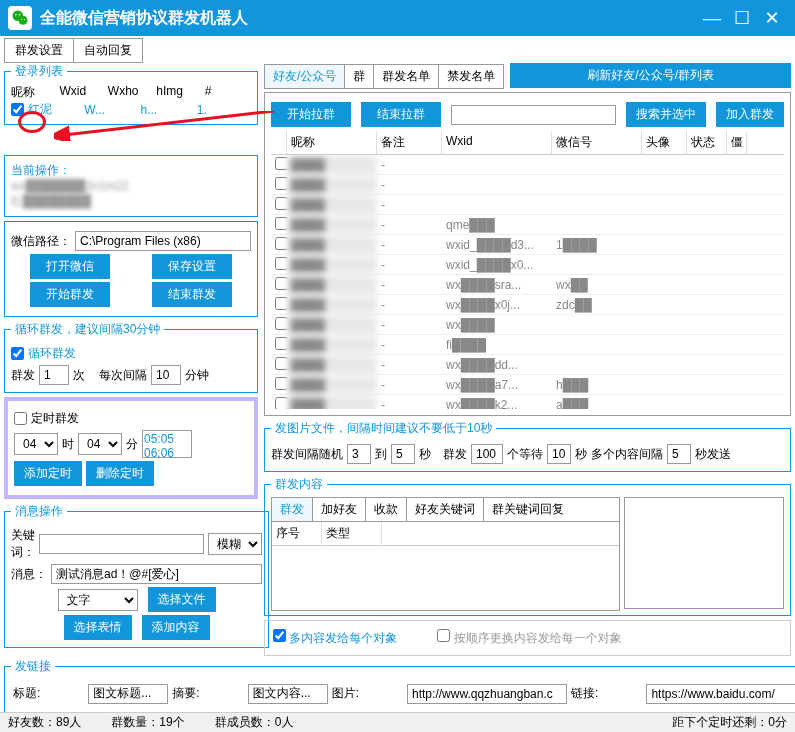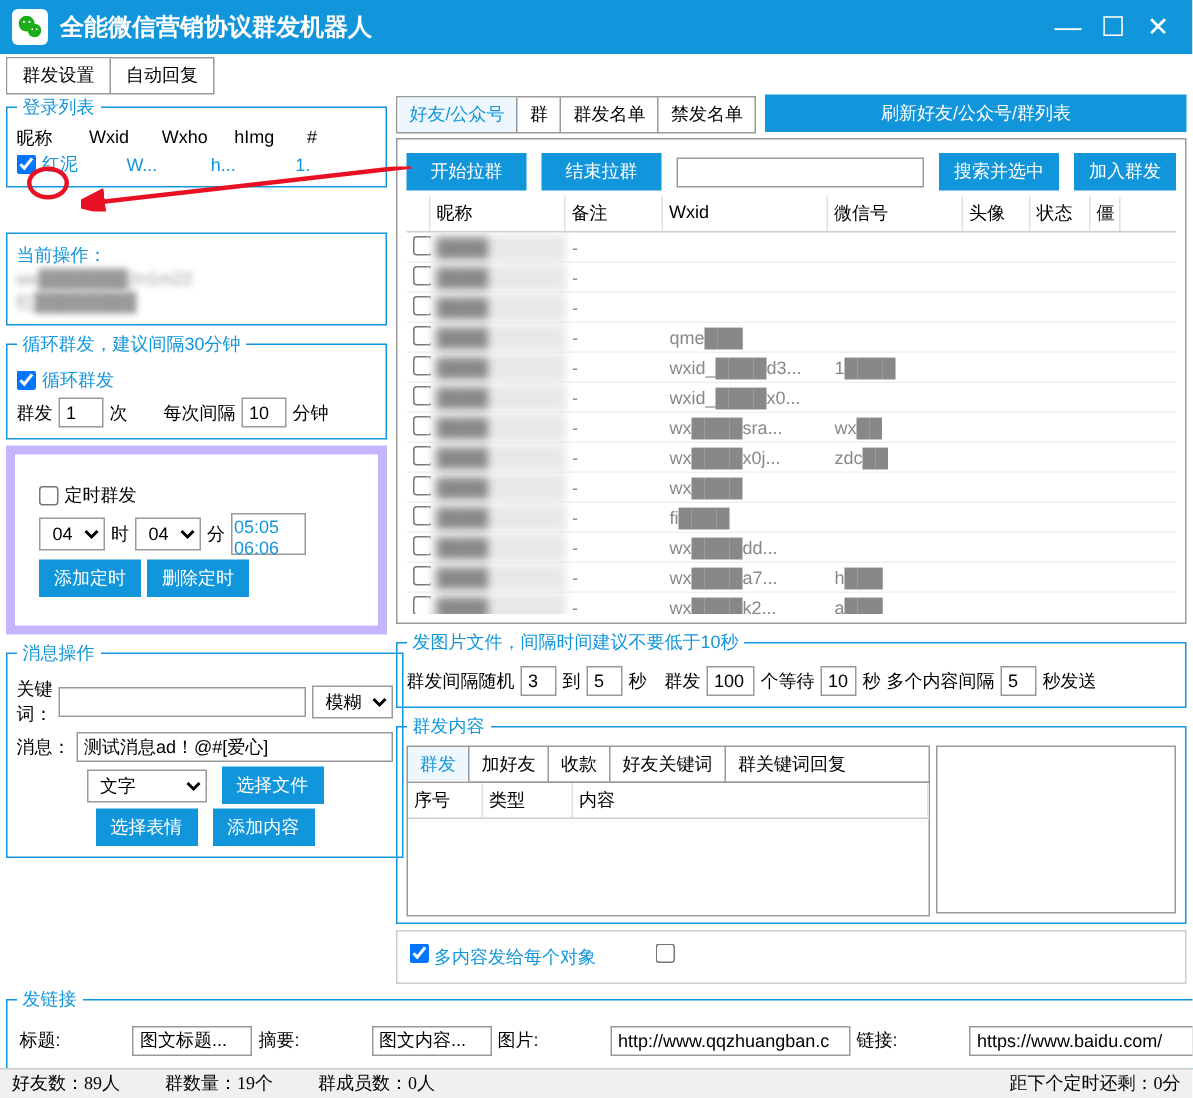--- a/index.html
+++ b/index.html
@@ -35,21 +35,21 @@
 .inner-tabs .itab.active { color: #1296db; background: #eef7fd; }
 .inner-tabs .itab:last-child { border-right: none; }
 .grid-head { display: flex; border-bottom: 1px solid #ccc; background: #fff; }
 .grid-head span { padding: 3px 4px; border-right: 1px solid #e0e0e0; overflow: hidden; white-space: nowrap; }
 .grid-body { height: 254px; overflow: auto; position: relative; }
 .grid-row { display: flex; align-items: center; border-bottom: 1px solid #f0f0f0; height: 20px; }
 .grid-row span { padding: 2px 4px; overflow: hidden; white-space: nowrap; color: #888; }
 .grid-row .cb { width: 16px; }
 .blur-cell { filter: blur(3px); background: #e8e8e8; color: #ccc; }
 .statusbar { position: absolute; bottom: 0; left: 0; right: 0; height: 20px; background: #f0f0f0; border-top: 1px solid #ccc; display: flex; align-items: center; padding: 0 8px; gap: 30px; font-size: 11px; }
-.statusbar span { flex: 0 0 auto; font-family: Liberation Serif, serif; }
+.statusbar span { flex: 0 0 auto; }
 .statusbar .sp { flex: 1; }
 .link-row { display: flex; align-items: center; gap: 4px; padding: 2px; white-space: nowrap; overflow: hidden; }
 .link-row input { flex: 0 0 auto; margin-left: 44px; }
 .timelist { width: 50px; height: 28px; border: 1px solid #999; font-size: 11px; color: #1296db; padding: 1px; }
 </style>
 </head>
 <body>
 
 <div class="titlebar">
   <div class="logo">
@@ -104,38 +104,52 @@
           </div>
         </div>
       </fieldset>
       <div class="current-op">
         <div><span class="lbl">当前操作：</span></div>
         <div class="blur">wx███████2n1m22</div>
         <div class="blur">红████████</div>
       </div>
     </div>
 
+    <div style="border:1px solid #1296db;padding:6px">
+      <div class="row">
+        <span>微信路径：</span>
+        <input type="text" style="flex: 1 1 0%;" value="C:\Program Files (x86)">
+      </div>
+      <div class="row" style="justify-content:space-around">
+        <button class="btn" style="width:80px">打开微信</button>
+        <button class="btn" style="width:80px">保存设置</button>
+      </div>
+      <div class="row" style="justify-content:space-around">
+        <button class="btn" style="width:80px">开始群发</button>
+        <button class="btn" style="width:80px">结束群发</button>
+      </div>
+    </div>
 
     <fieldset>
       <legend>循环群发，建议间隔30分钟</legend>
       <div class="row">
           <input type="checkbox" checked="" style="">
           <span style="color:#1296db">循环群发</span>
         </div>
       <div class="row">
         <span>群发</span>
         <input type="text" style="width: 30px;" value="1">
         <span>次</span>
-        <span style="margin-left:20px">每次间隔</span>
+        <span style="margin-left:10px">每次间隔</span>
         <input type="text" style="width: 30px;" value="10">
         <span>分钟</span>
       </div>
     </fieldset>
 
-    <div style="border:6px solid #c4b5fd;padding:16px">
+    <div style="border:4px solid #c4b5fd;padding:6px">
       <div class="row">
           <input type="checkbox" style="">
           <span>定时群发</span>
         </div>
       <div class="row">
         <select><option>04</option></select>
         <span>时</span>
         <select><option>04</option></select>
         <span>分</span>
         <div class="timelist">
@@ -346,30 +360,29 @@
           <div class="itab active">群发</div>
           <div class="itab">加好友</div>
           <div class="itab">收款</div>
           <div class="itab">好友关键词</div>
           <div class="itab">群关键词回复</div>
         </div>
         <div style="border:1px solid #999;height:90px">
           <div class="grid-head">
             <span style="width:50px">序号</span>
             <span style="width:60px">类型</span>
-            <span style="flex:1">内容</span>
           </div>
         </div>
       </div>
       <div style="width:160px;border:1px solid #999;height:112px"></div>
     </fieldset>
 
     <div style="border:1px solid #ccc;padding:8px;display:flex;gap:40px">
       <label style="color:#1296db"><input type="checkbox" checked="" style=""> <span>多内容发给每个对象</span></label>
-      <label style="color:#999"><input type="checkbox" style=""> </label>
+      <label style="color:#999"><input type="checkbox" style=""> <span>按顺序更换内容发给每一个对象</span></label>
     </div>
   </div>
 </div>
 
 <fieldset style="margin:2px 4px">
   <legend>发链接</legend>
   <div class="link-row">
     <span>标题:</span>
     <input type="text" style="width: 80px;" value="图文标题...">
     <span>摘要:</span>

